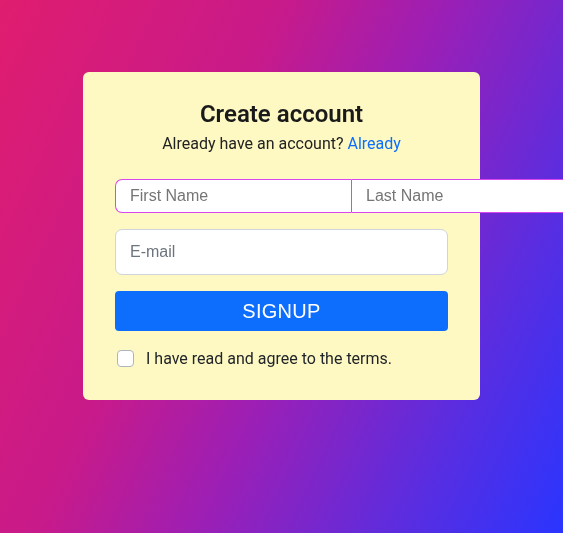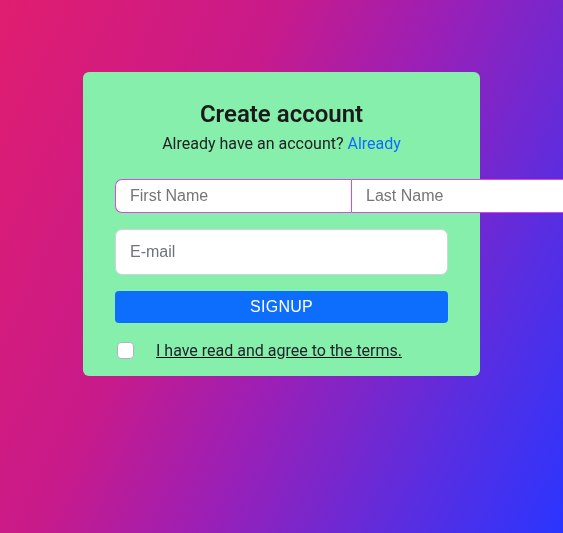--- a/index.html
+++ b/index.html
@@ -8,23 +8,23 @@
       width: 563px;
       height: 533px;
       background: linear-gradient(115deg, #e01d6f 0%, #c81a8a 35%, #9c1fb5 55%, #5a2de0 80%, #2a35ff 100%);
       display: flex;
       justify-content: center;
       align-items: flex-start;
       padding-top: 72px;
     }
     .card {
       width: 397px;
-      background: #86efac;
+      background: #fef9c3;
       border-radius: 6px;
-      padding: 28px 32px 16px 32px;
+      padding: 28px 32px 32px 32px;
     }
     .title {
       text-align: center;
       font-size: 24px;
       font-weight: 600;
       color: #1a1a1a;
       margin-bottom: 6px;
     }
     .subtitle {
       text-align: center;
@@ -67,36 +67,35 @@
     }
     .name-row .half.first {
       border-radius: 7px 0 0 7px;
       border-right: none;
     }
     .name-row .half.last {
       border-radius: 0 7px 7px 0;
     }
     .signup-btn {
       width: 100%;
-      height: 32px;
+      height: 40px;
       background: #0d6efd;
       color: #fff;
       border: none;
       border-radius: 4px;
-      font-size: 16px;
+      font-size: 20px;
       letter-spacing: 0.3px;
       cursor: pointer;
       margin-bottom: 18px;
     }
     .terms-row {
       display: flex;
       align-items: center;
-      gap: 22px;
+      gap: 12px;
       padding-left: 2px;
-      text-decoration: underline;
     }
     .chk {
       width: 17px;
       height: 17px;
       border: 1px solid #adb5bd;
       border-radius: 4px;
       background: #fff;
       cursor: pointer;
       appearance: none;
       -webkit-appearance: none;

